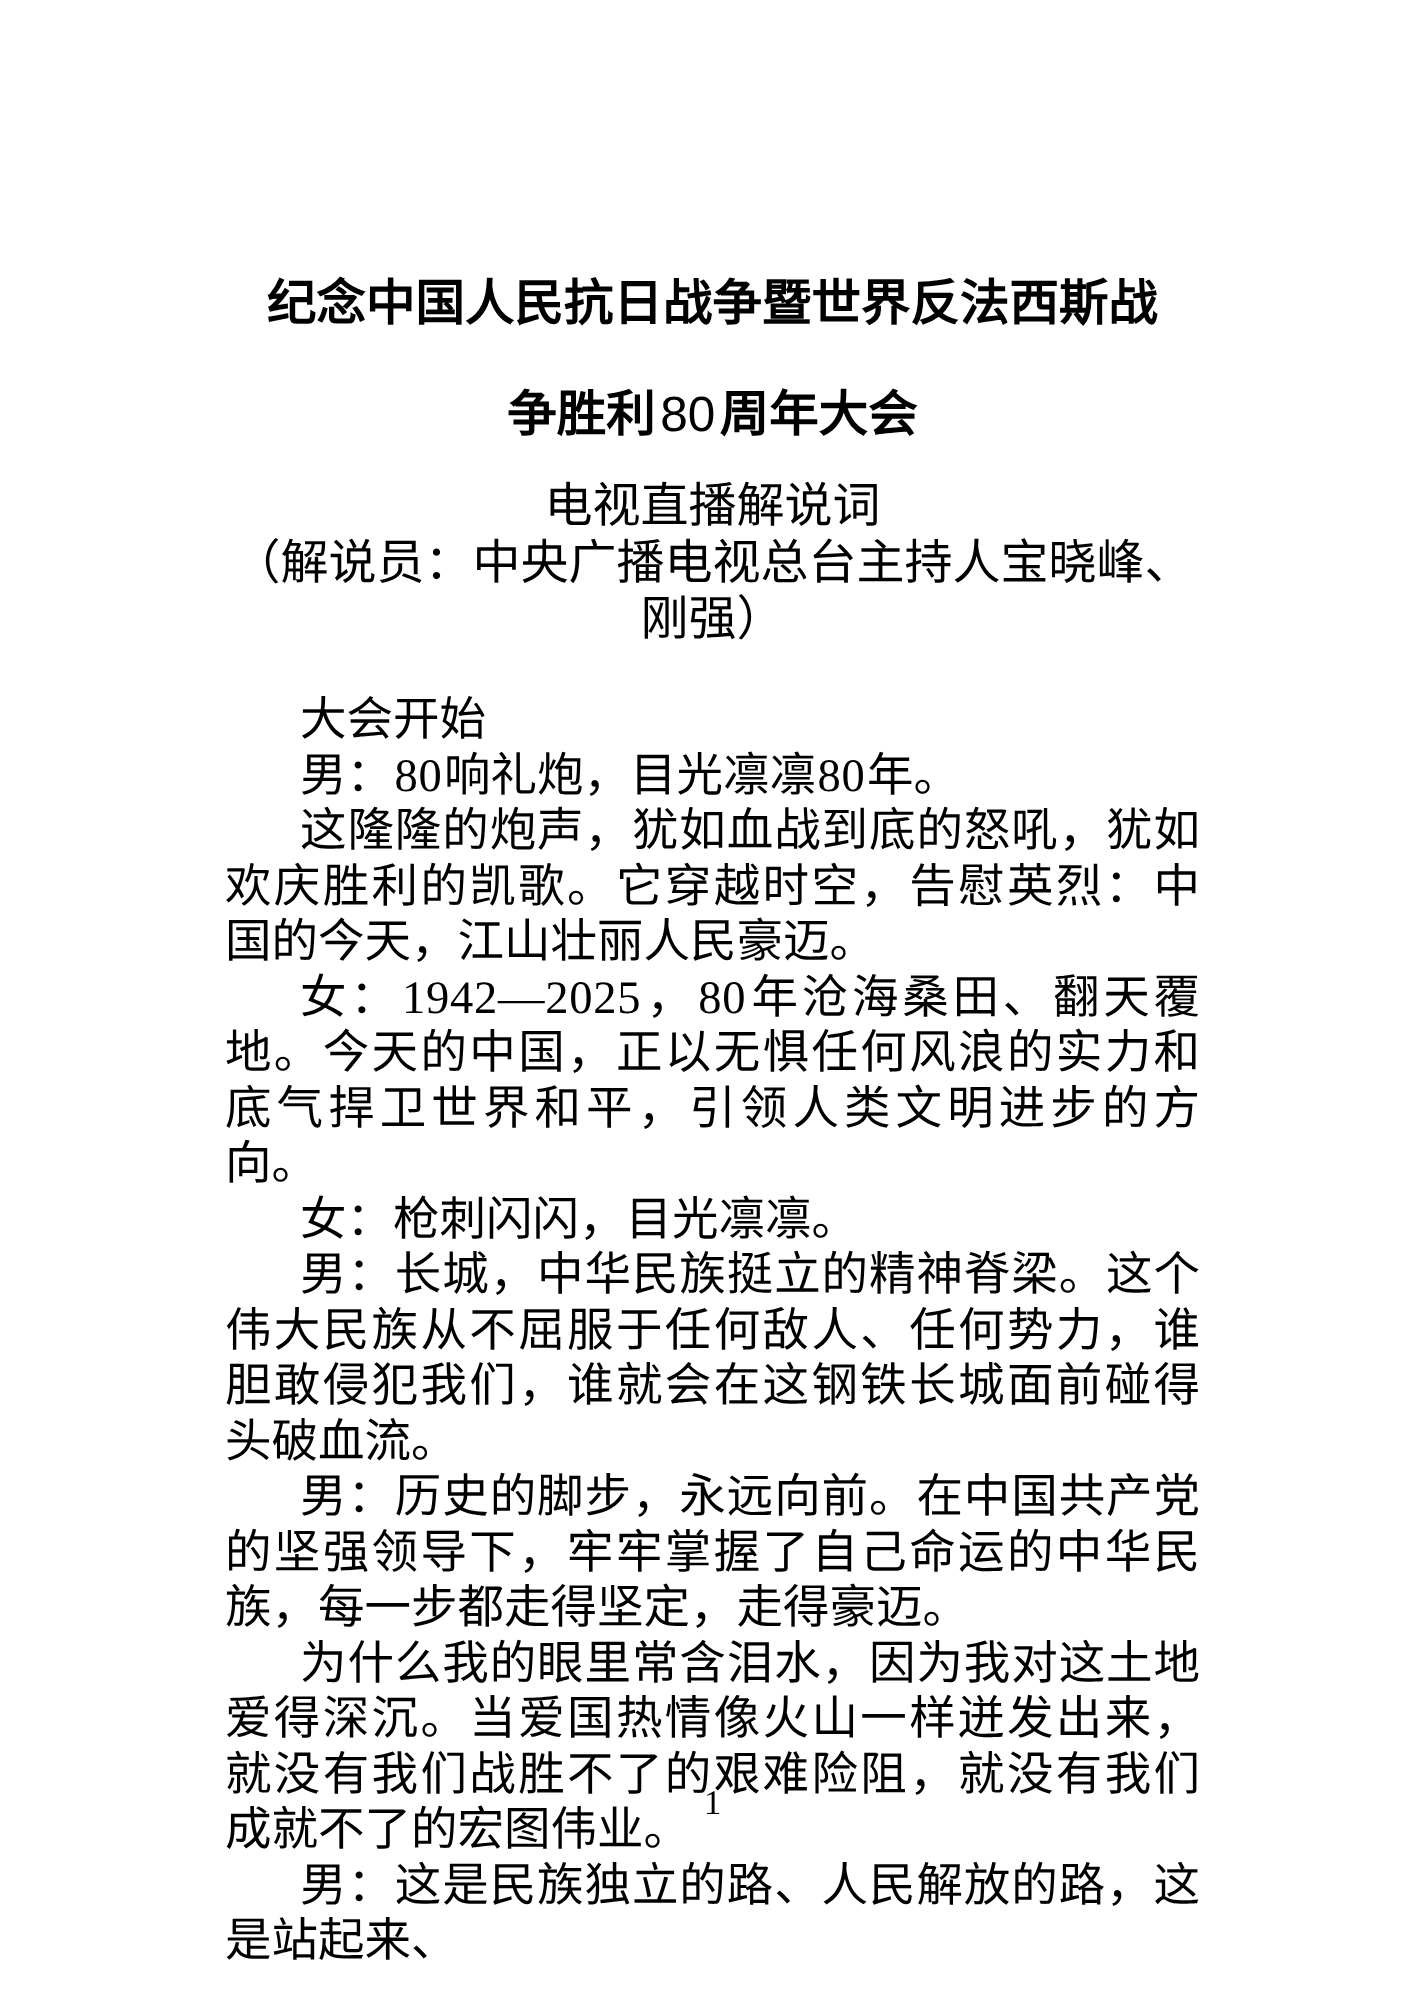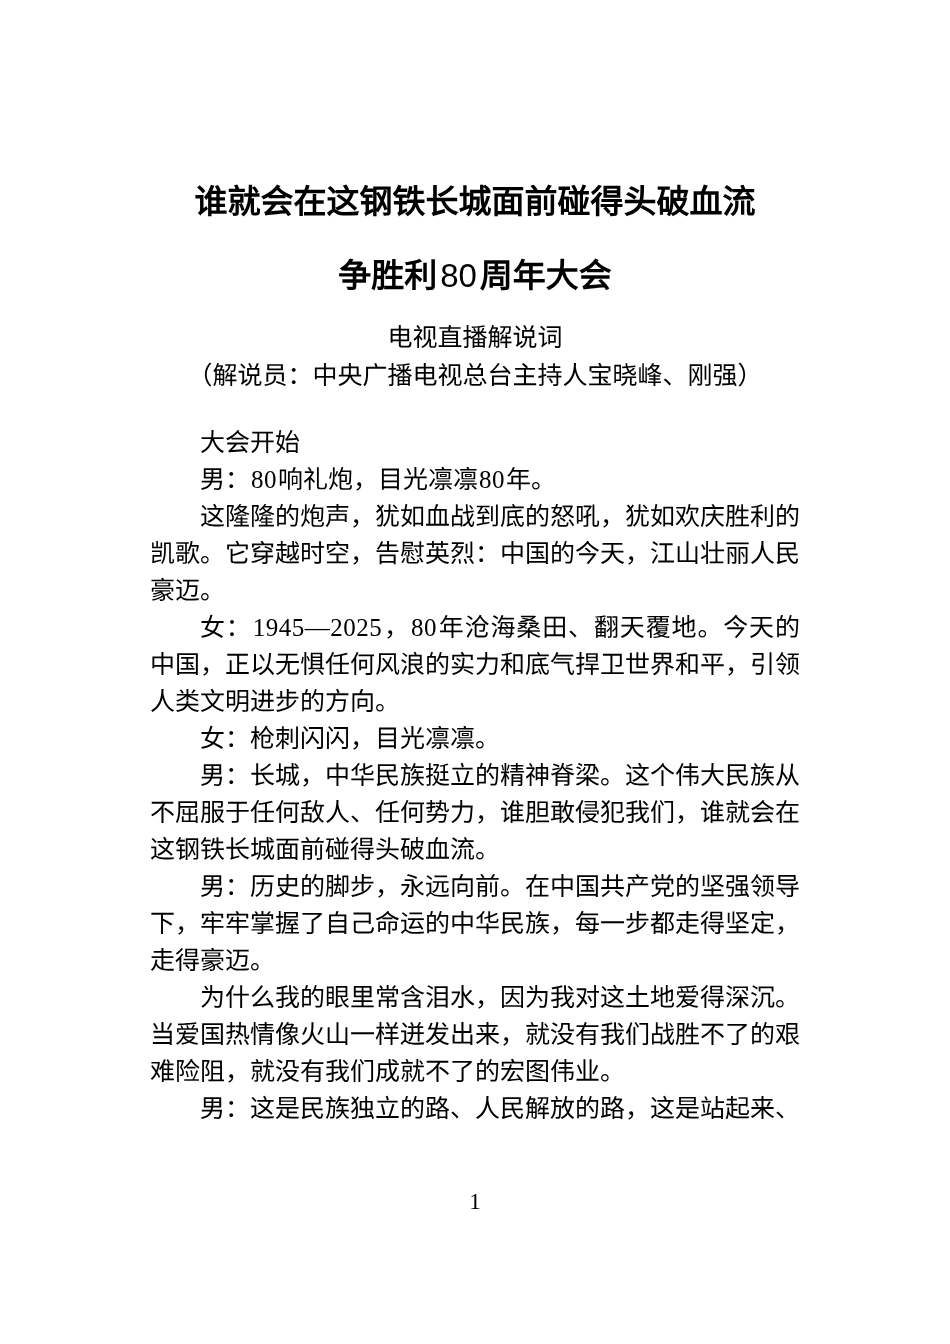--- a/index.html
+++ b/index.html
@@ -39,41 +39,41 @@
     line-height: 74px;
     text-align: center;
     letter-spacing: 0px;
     word-break: break-all;
     font-family: "Liberation Sans", "DejaVu Sans", sans-serif;
   }
 
   
   .subtitle {
     margin: 0;
-    font-size: 25px;
+    font-size: 32px;
     line-height: 37px;
     text-align: center;
     font-weight: 400;
     letter-spacing: 0px;
   }
   .subtitle-1 {
     margin-top: 6px;
   }
   .subtitle-2 {
     margin-top: 1px;
   }
 
   
   .body-block {
     margin-top: 30px;
   }
 
   .para {
     margin: 0;
-    font-size: 25px;
+    font-size: 31px;
     line-height: 37px;
     text-align: justify;
     text-justify: inter-ideograph;
     text-indent: 50px;
     word-break: break-all;
     letter-spacing: 0px;
     font-weight: 400;
   }
 
   
@@ -103,34 +103,34 @@
     color: #000000;
   }
 </style>
 </head>
 <body>
 
 <div class="page">
 
   <div class="content">
 
-    <h1 class="doc-title"><span>谁就会在这钢铁长城面前碰得头破血流</span><br><span>争胜利</span><span class="title-num">80</span><span>周年大会</span></h1>
+    <h1 class="doc-title"><span>纪念中国人民抗日战争暨世界反法西斯战</span><br><span>争胜利</span><span class="title-num">80</span><span>周年大会</span></h1>
 
     <p class="subtitle subtitle-1">电视直播解说词</p>
     <p class="subtitle subtitle-2">（解说员：中央广播电视总台主持人宝晓峰、刚强）</p>
 
     <div class="body-block">
 
       <p class="para">大会开始</p>
 
       <p class="para"><span>男：</span><span class="num">80</span><span>响礼炮，目光凛凛</span><span class="num">80</span><span>年。</span></p>
 
       <p class="para">这隆隆的炮声，犹如血战到底的怒吼，犹如欢庆胜利的凯歌。它穿越时空，告慰英烈：中国的今天，江山壮丽人民豪迈。</p>
 
-      <p class="para"><span>女：</span><span class="num">1945—2025</span><span>，</span><span class="num">80</span><span>年沧海桑田、翻天覆地。今天的中国，正以无惧任何风浪的实力和底气捍卫世界和平，引领人类文明进步的方向。</span></p>
+      <p class="para"><span>女：</span><span class="num">1942—2025</span><span>，</span><span class="num">80</span><span>年沧海桑田、翻天覆地。今天的中国，正以无惧任何风浪的实力和底气捍卫世界和平，引领人类文明进步的方向。</span></p>
 
       <p class="para">女：枪刺闪闪，目光凛凛。</p>
 
       <p class="para">男：长城，中华民族挺立的精神脊梁。这个伟大民族从不屈服于任何敌人、任何势力，谁胆敢侵犯我们，谁就会在这钢铁长城面前碰得头破血流。</p>
 
       <p class="para">男：历史的脚步，永远向前。在中国共产党的坚强领导下，牢牢掌握了自己命运的中华民族，每一步都走得坚定，走得豪迈。</p>
 
       <p class="para">为什么我的眼里常含泪水，因为我对这土地爱得深沉。当爱国热情像火山一样迸发出来，就没有我们战胜不了的艰难险阻，就没有我们成就不了的宏图伟业。</p>
 
 

